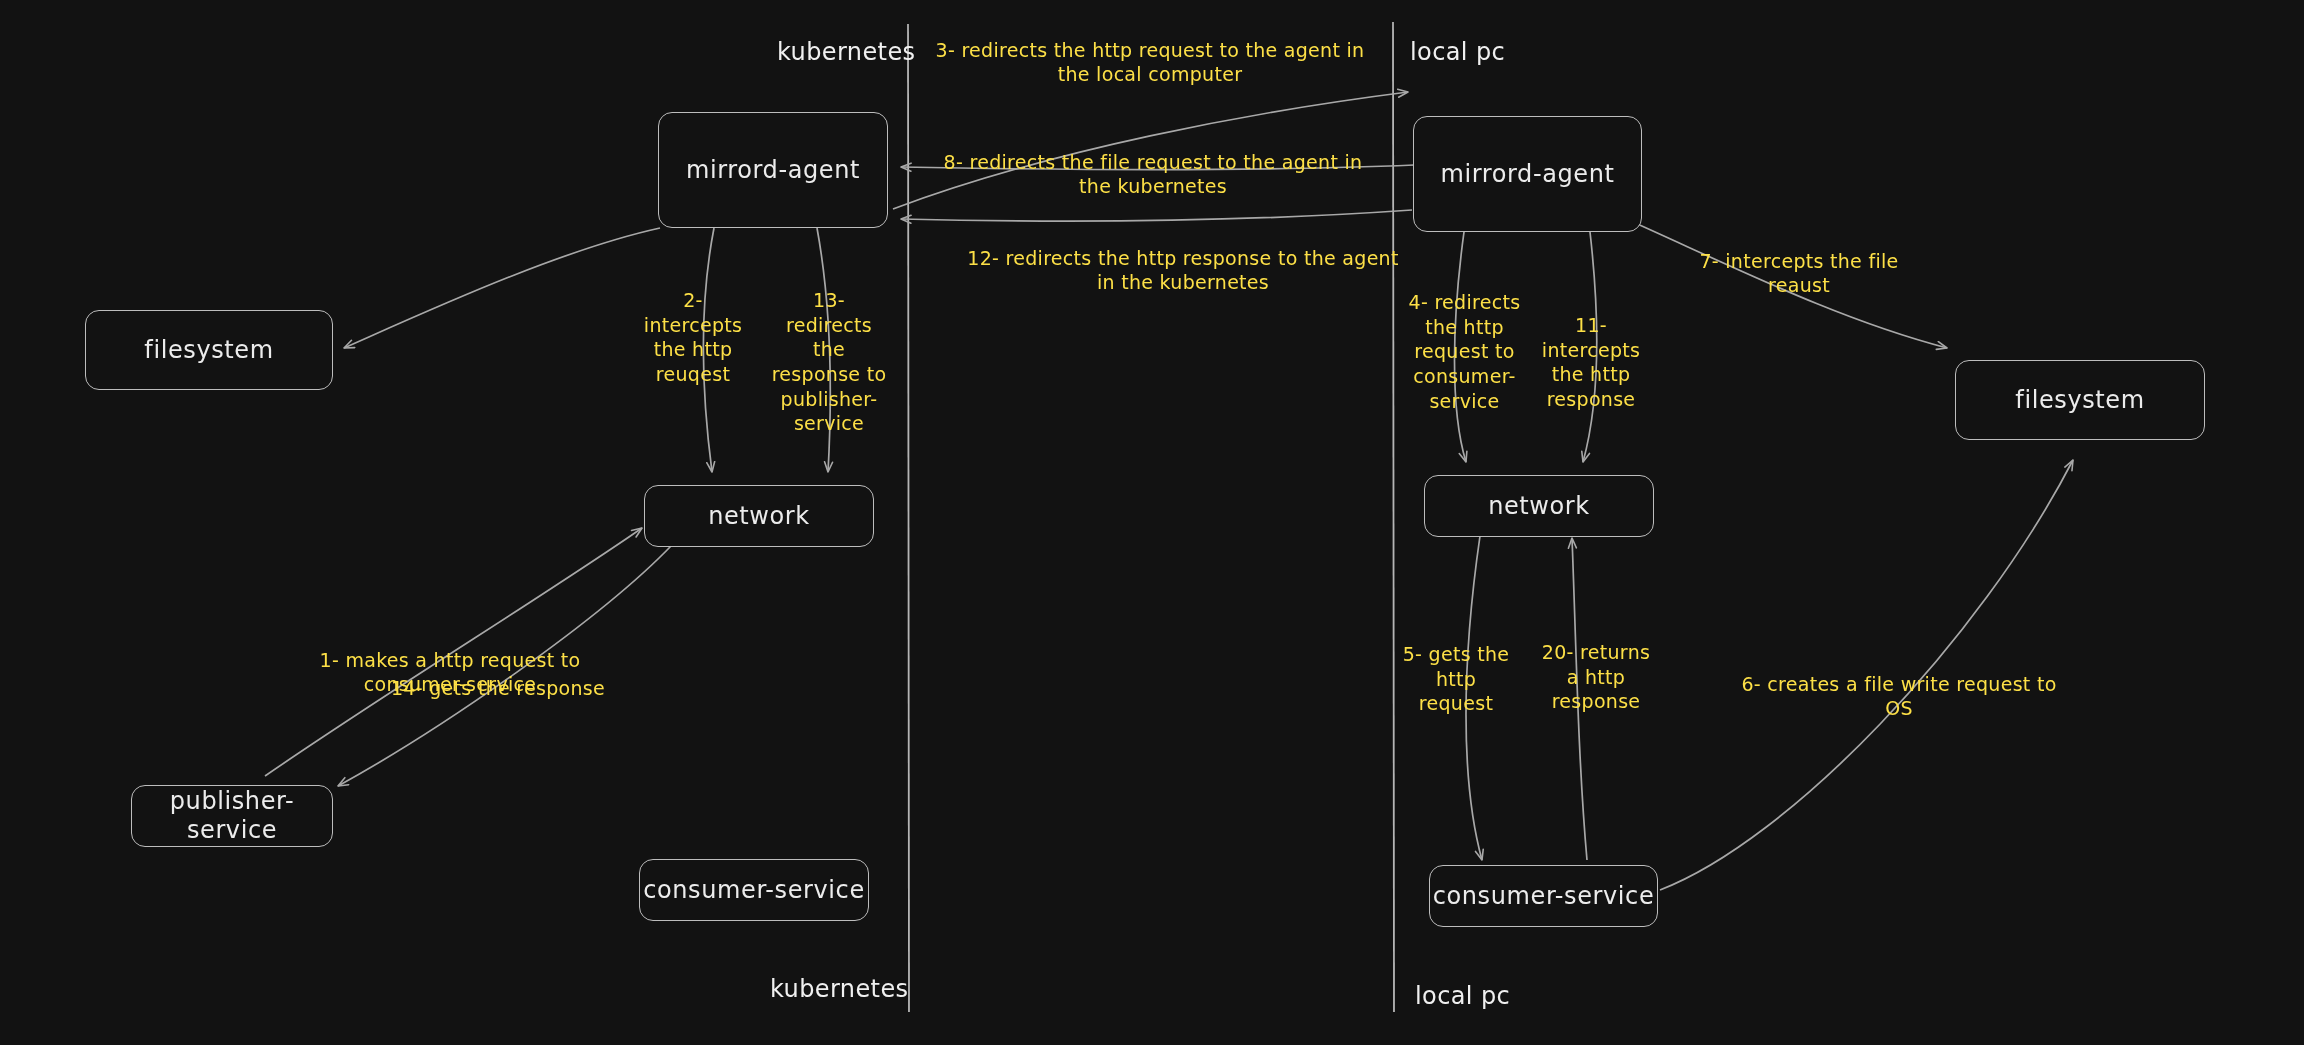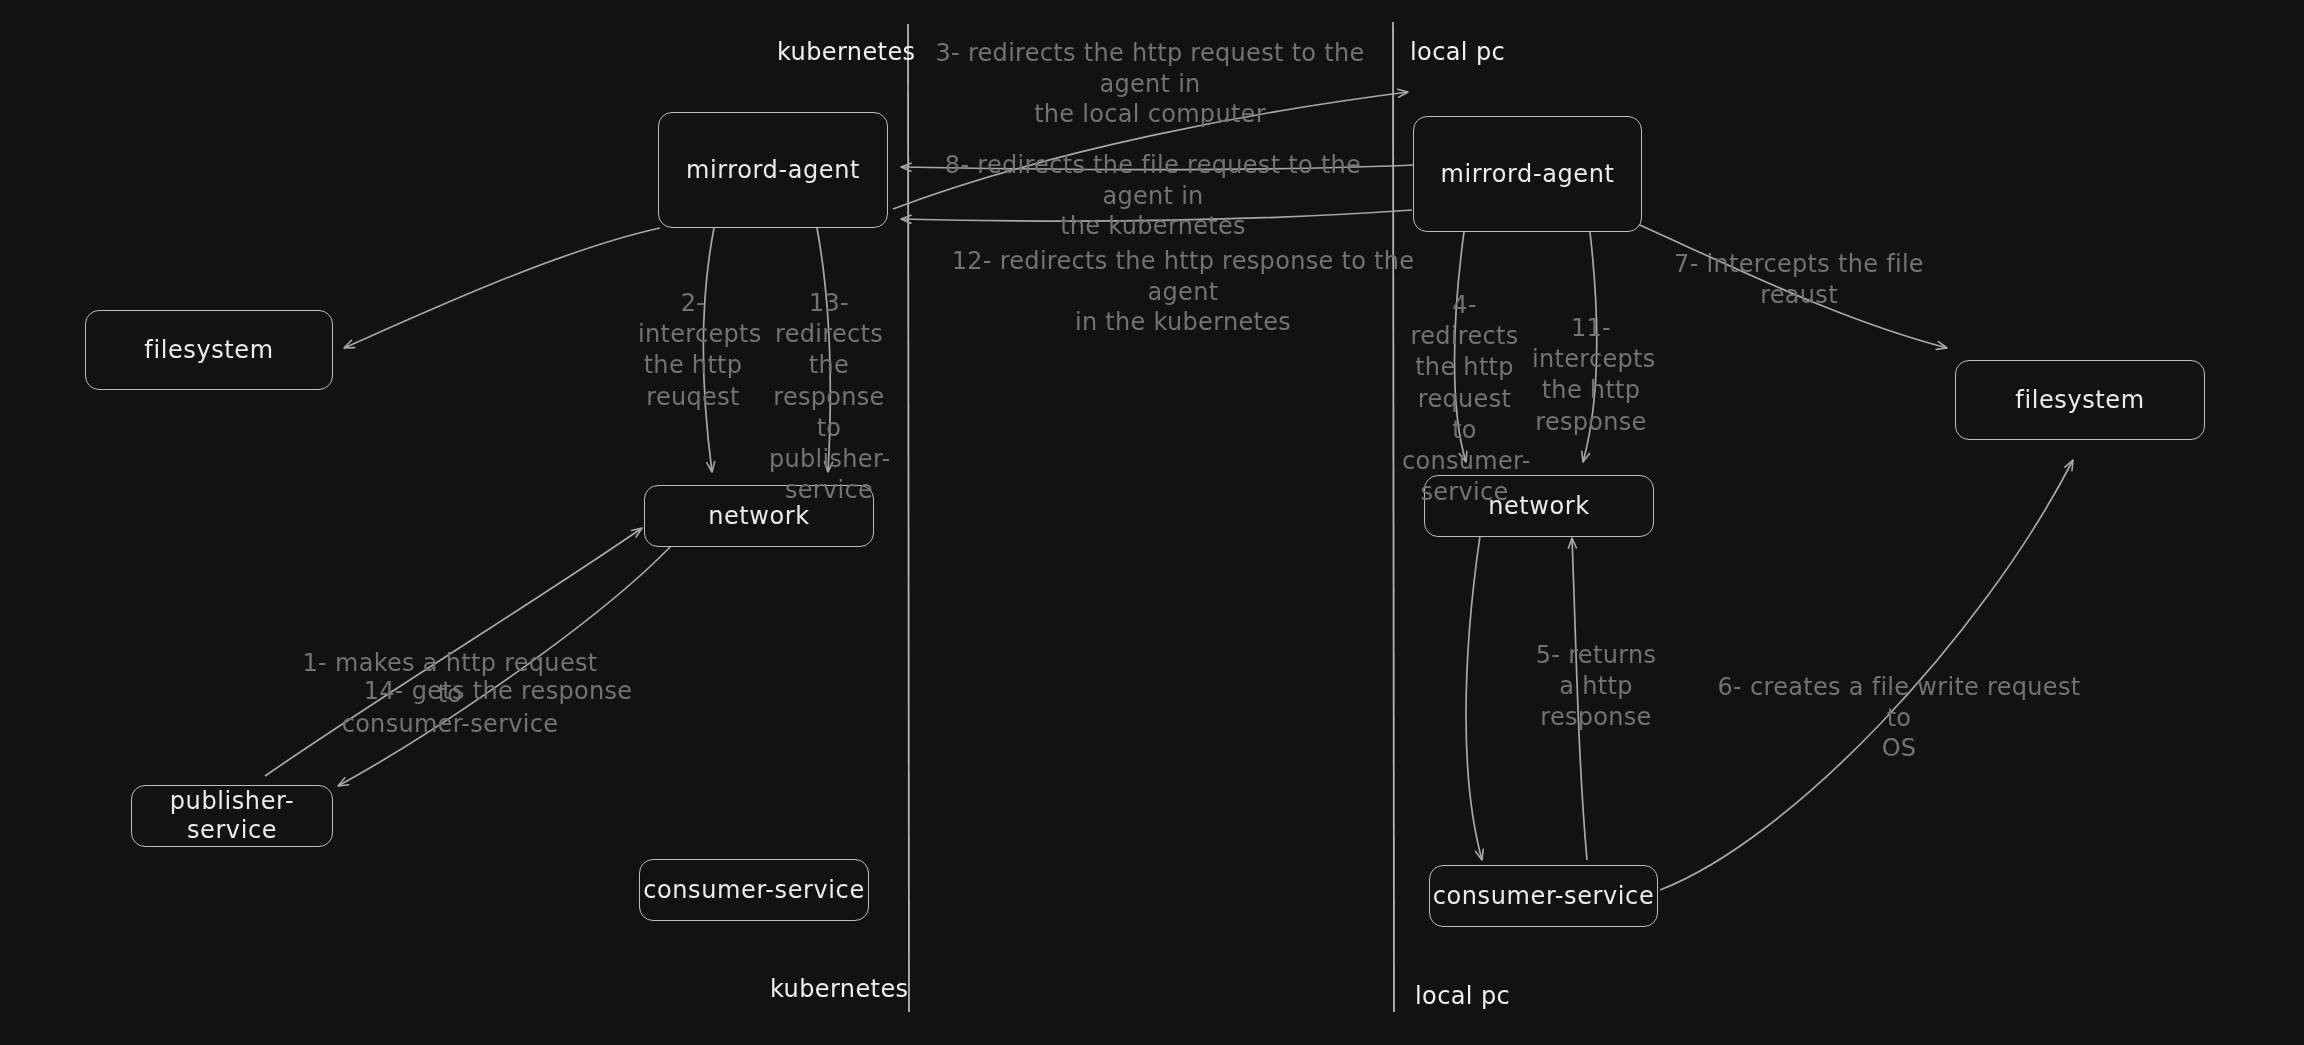--- a/index.html
+++ b/index.html
@@ -42,22 +42,22 @@
     font-size: 24px;
     letter-spacing: 0.6px;
   }
   .node .node-label {
     display: block;
     text-align: center;
     line-height: 1.2;
   }
   .lbl {
     position: absolute;
-    color: #737373;
-    font-size: 24px;
+    color: #fde047;
+    font-size: 19px;
     line-height: 1.28;
     letter-spacing: 0.3px;
     text-align: center;
     white-space: pre-line;
     pointer-events: none;
   }
   .lbl.narrow { line-height: 1.3; }
   .zone-label {
     position: absolute;
     color: #f0f0f0;
@@ -160,32 +160,35 @@
 
   <div class="lbl" style="left:915px; top:38px; width:470px;">3- redirects the http request to the agent in
 the local computer</div>
 
   <div class="lbl narrow" style="left:1402px; top:290px; width:125px;">4- redirects
 the http
 request to
 consumer-
 service</div>
 
+  <div class="lbl narrow" style="left:1391px; top:642px; width:130px;">5- gets the
+http
+request</div>
 
   <div class="lbl" style="left:1709px; top:672px; width:380px;">6- creates a file write request to
 OS</div>
 
   <div class="lbl" style="left:1659px; top:249px; width:280px;">7- intercepts the file
 reaust</div>
 
   <div class="lbl" style="left:918px; top:150px; width:470px;">8- redirects the file request to the agent in
 the kubernetes</div>
 
 
-  <div class="lbl narrow" style="left:1531px; top:640px; width:130px;">5- returns
+  <div class="lbl narrow" style="left:1531px; top:640px; width:130px;">20- returns
 a http
 response</div>
 
   <div class="lbl narrow" style="left:1532px; top:313px; width:118px;">11-
 intercepts
 the http
 response</div>
 
   <div class="lbl" style="left:908px; top:246px; width:480px;margin-left:35px;">12- redirects the http response to the agent
 in the kubernetes</div>

